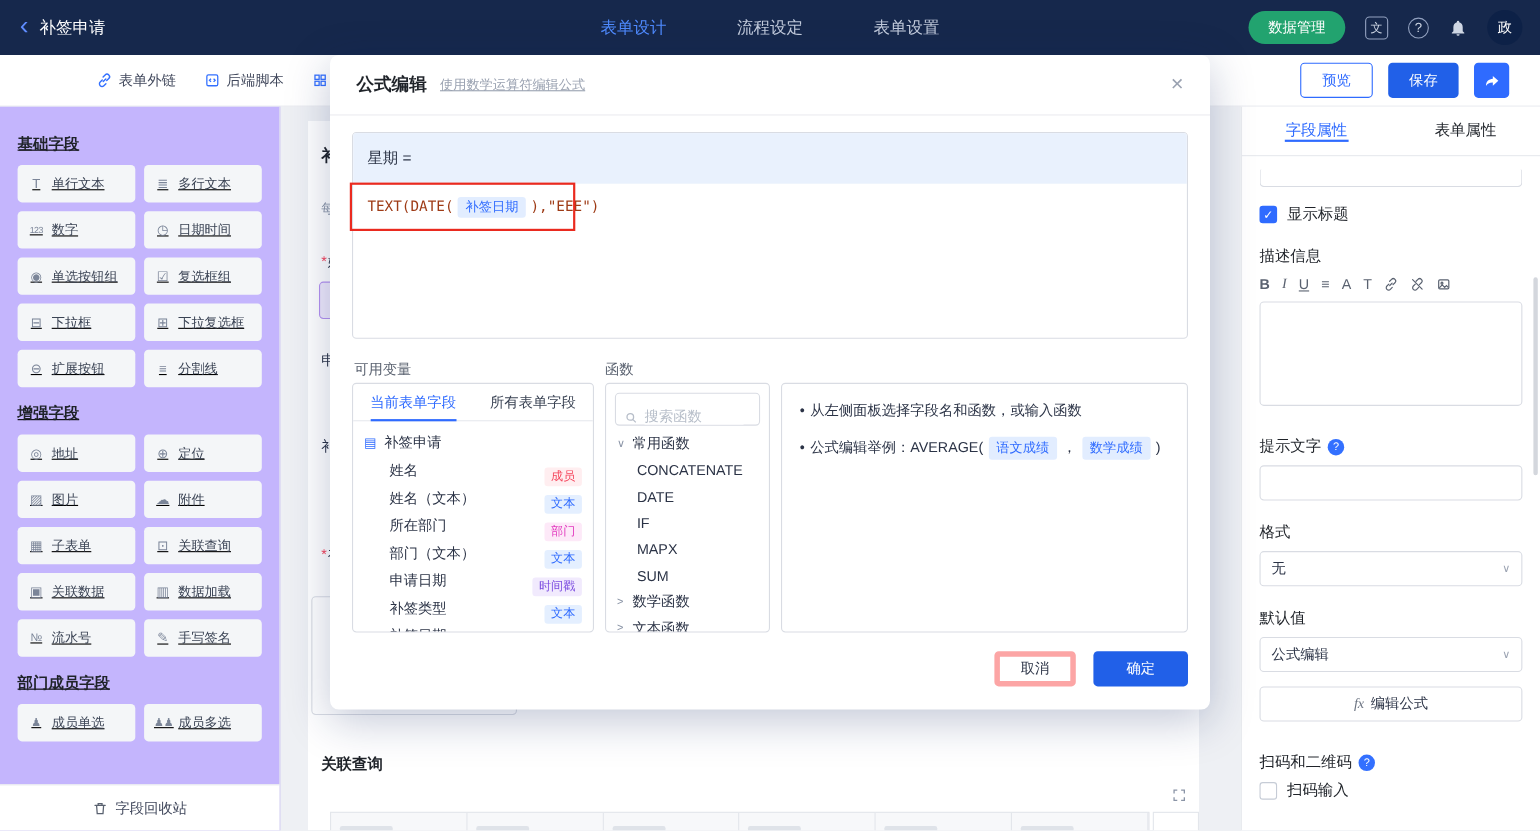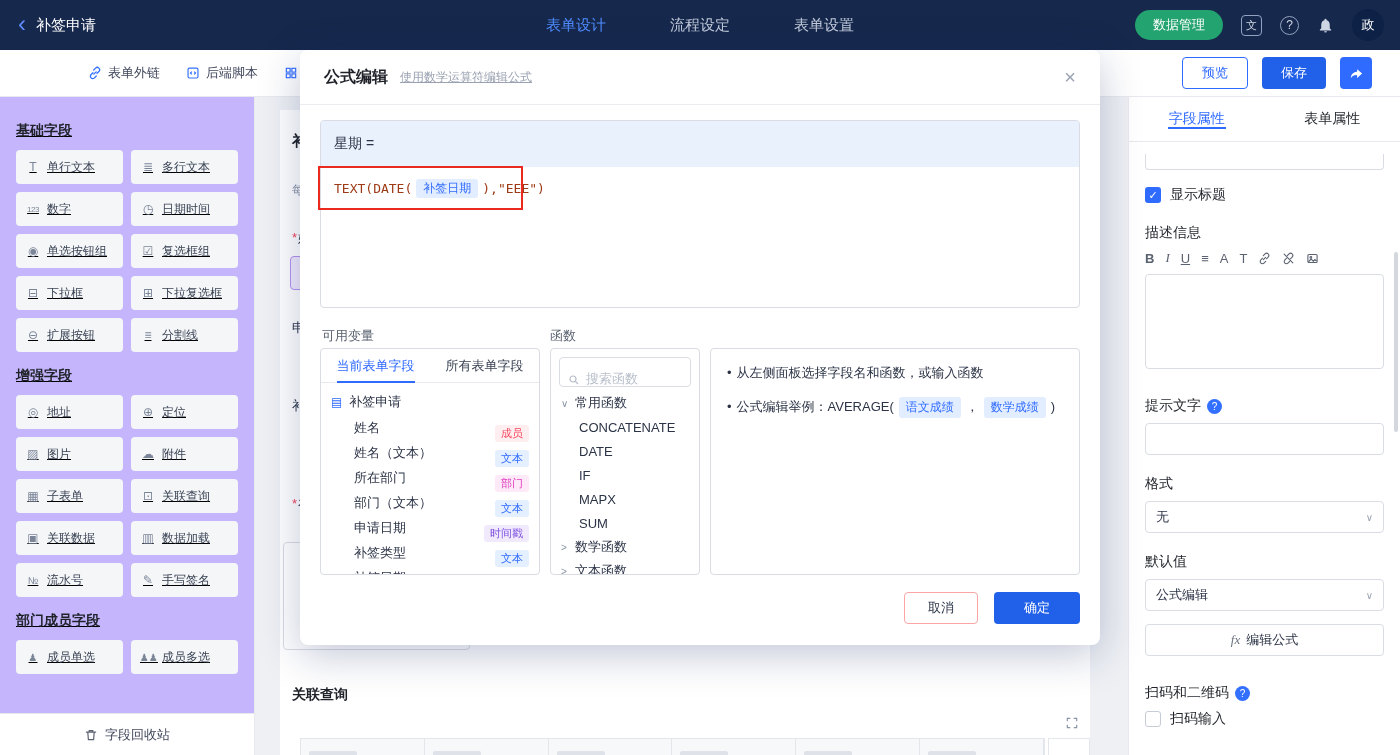--- a/index.html
+++ b/index.html
@@ -116,21 +116,21 @@
   .funcs-panel { position:absolute; left:250px; top:298px; width:150px; height:227px; border:1px solid #d9dce3; border-radius:4px; overflow:hidden; }
   .search-box { margin:8px 8px 4px; height:30px; border:1px solid #d9dce3; border-radius:4px; display:flex; align-items:flex-end; gap:6px; padding:0 8px; }
   .search-box input { border:none; outline:none; width:90px; font-size:13px; color:#3a4354; }
   .search-box input::placeholder { color:#b7bec9; }
   .func-group { display:flex; align-items:center; gap:6px; height:24px; padding:0 10px; font-size:13px; color:#2b3346; }
   .caret { color:#8a94a6; font-size:10px; width:8px; }
   .func-item { height:24px; display:flex; align-items:center; padding-left:28px; font-size:13px; color:#2b3346; }
   .help-panel { position:absolute; left:410px; top:298px; width:370px; height:227px; border:1px solid #d9dce3; border-radius:4px; padding:14px 16px; }
   .help-line { font-size:13px; color:#2b3346; margin-bottom:13px; display:flex; align-items:center; gap:5px; flex-wrap:wrap; line-height:1.6; }
   .modal-footer { position:absolute; right:20px; bottom:21px; display:flex; gap:16px; }
-  .btn-cancel { width:74px; height:32px; border:1px solid #fca5a5; border-radius:4px; background:#fff; font-size:13px; color:#2b3346; }
+  .btn-cancel { width:74px; height:32px; border:5px solid #fca5a5; border-radius:4px; background:#fff; font-size:13px; color:#2b3346; }
   .btn-confirm { width:86px; height:32px; border:none; border-radius:4px; background:#2160e8; color:#fff; font-size:13px; }
 </style>
 </head>
 <body>
 
 <div class="app">
 
   <div class="topbar">
     <div class="topbar-left">
       <span class="back">‹</span>

